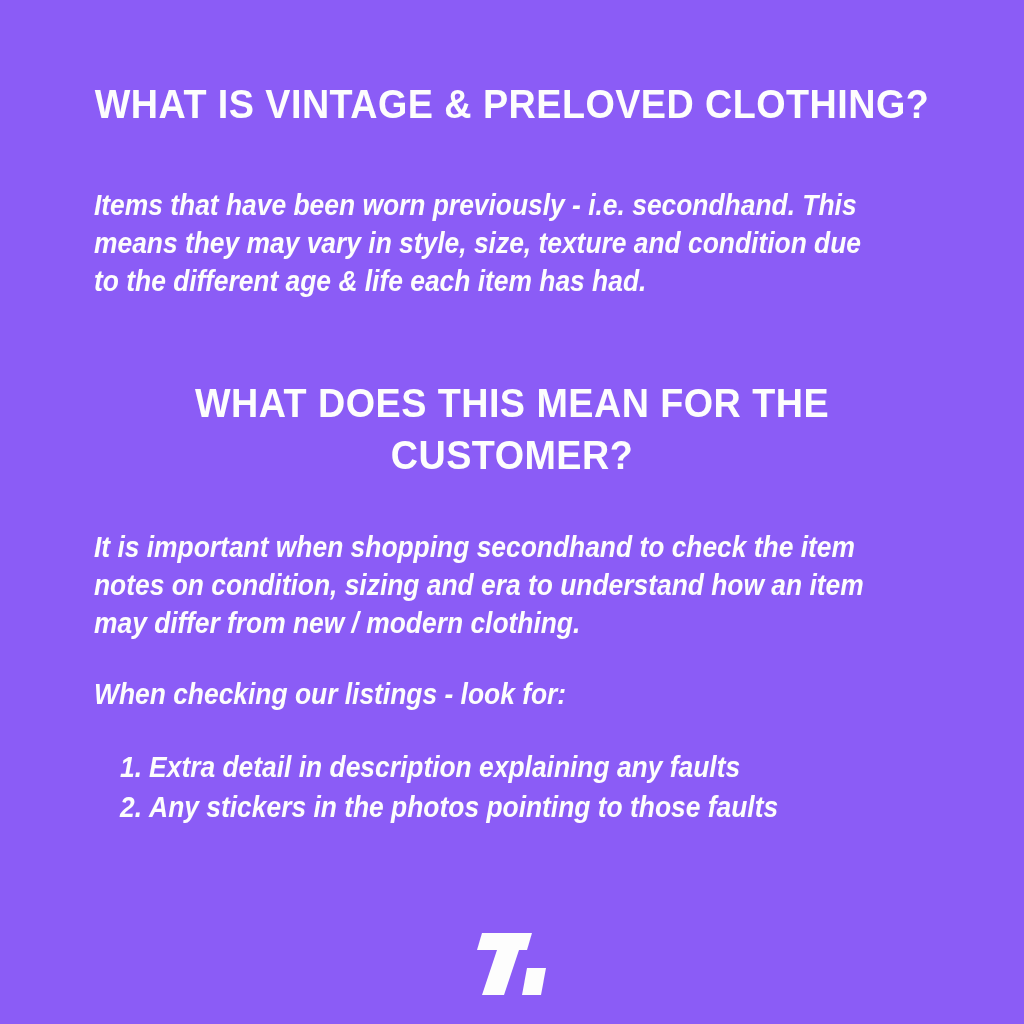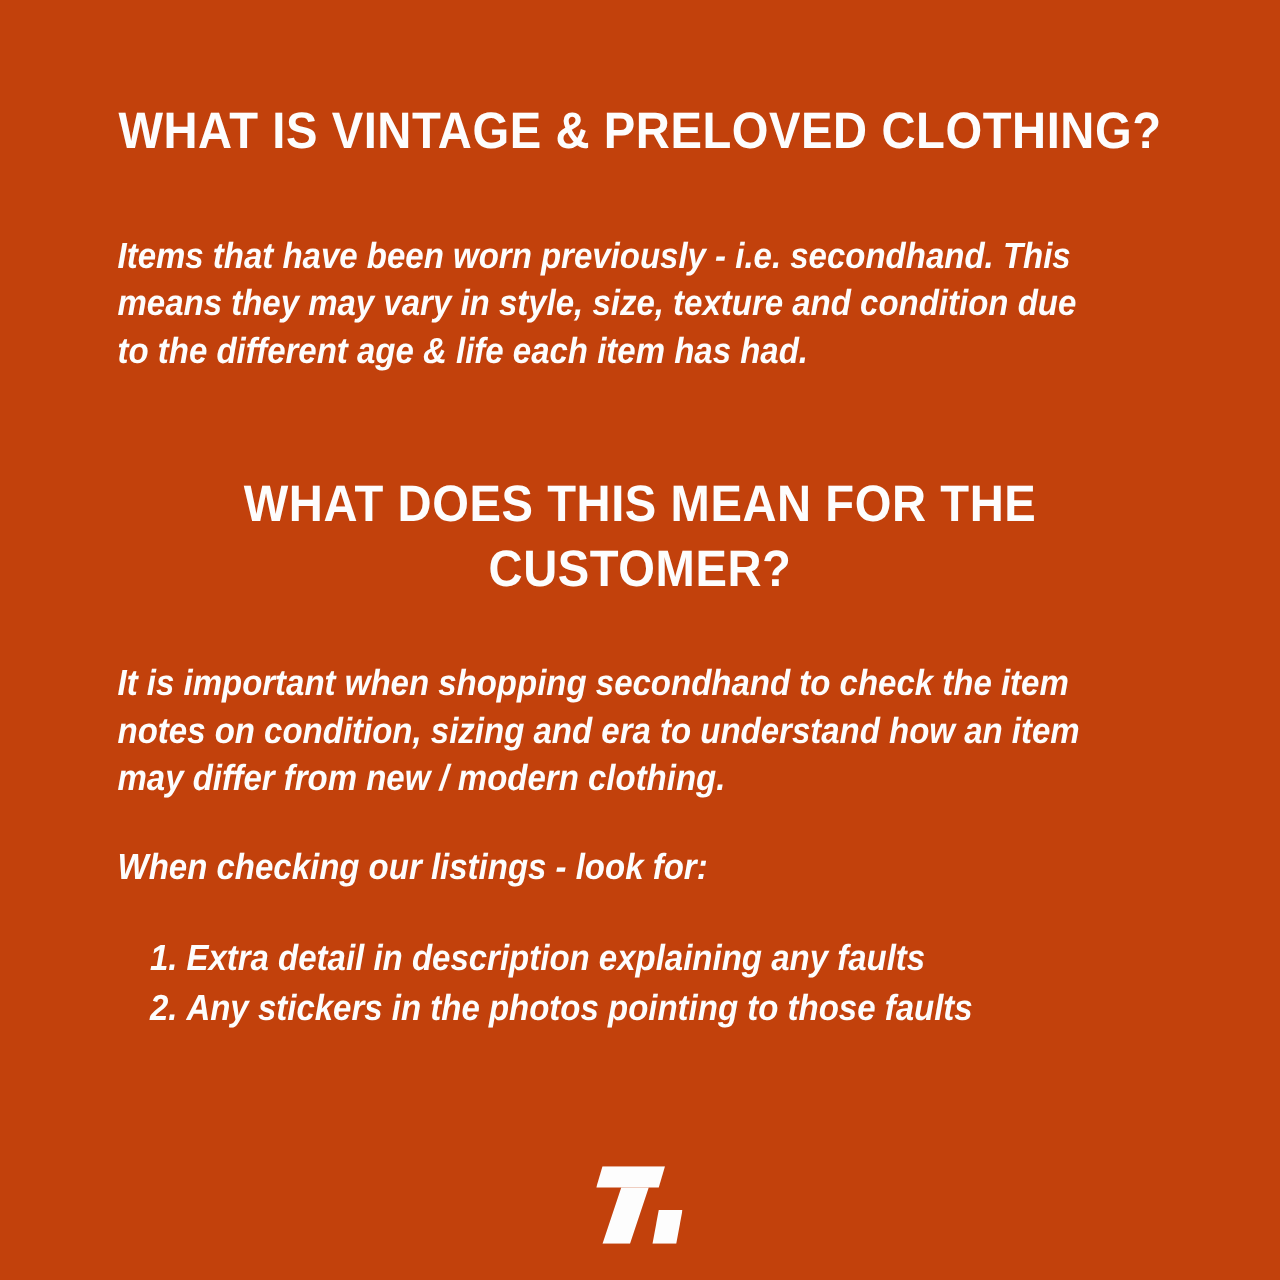--- a/index.html
+++ b/index.html
@@ -1,21 +1,21 @@
 <!DOCTYPE html>
 <html><head>
 <meta charset="utf-8">
 <style>
   * { margin: 0; padding: 0; box-sizing: border-box; }
   html, body { background: #000; }
   .slide {
     position: relative;
     width: 1024px;
     height: 1024px;
-    background: #c2410c;
+    background: #8b5cf6;
     color: #fdfdfd;
     font-family: "Liberation Sans", "DejaVu Sans", sans-serif;
     overflow: hidden;
   }
   .heading {
     position: absolute;
     left: 0;
     right: 0;
     text-align: center;
     font-weight: bold;

